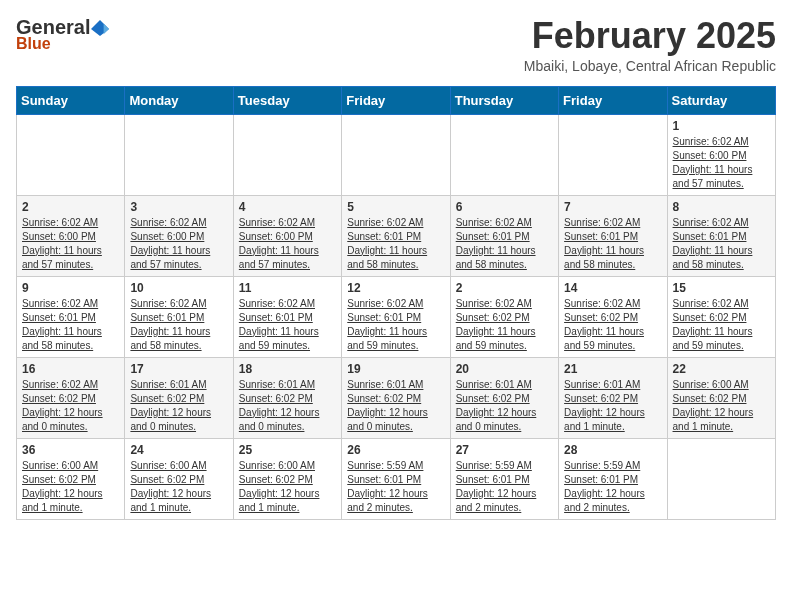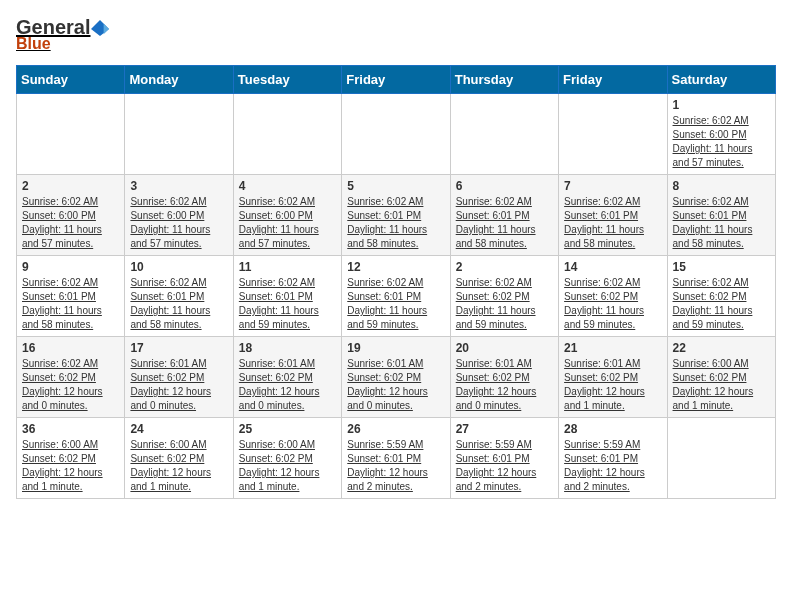--- a/index.html
+++ b/index.html
@@ -8,21 +8,20 @@
       background: #fff;
       width: 792px;
       min-height: 612px;
       padding: 16px;
     }
     .header {
       display: flex;
       justify-content: space-between;
       align-items: flex-start;
       margin-bottom: 12px;
-      text-decoration: underline;
     }
     .logo {
       display: flex;
       flex-direction: column;
       align-items: flex-start;
     }
     .logo-text {
       display: flex;
       align-items: center;
       font-size: 20px;
@@ -103,20 +102,24 @@
   <div class="logo">
     <div class="logo-text">
       <span class="logo-general">General</span>
       <svg class="logo-icon" viewBox="0 0 20 18" xmlns="http://www.w3.org/2000/svg">
         <polygon points="10,0 20,10 10,18 0,10" fill="#1a6fc4"></polygon>
         <polygon points="14,4 20,10 14,16" fill="#5aaae0"></polygon>
       </svg>
     </div>
     <div style="font-size:16px; font-weight:bold; color:#c2410c; margin-top:-4px;">Blue</div>
   </div>
+  <div class="title-block">
+    <div class="month-year">February 2025</div>
+    <div class="location">Mbaiki, Lobaye, Central African Republic</div>
+  </div>
 </div>
 
 <table class="calendar">
   <thead>
     <tr>
     <th>Sunday</th>
         <th>Monday</th>
         <th>Tuesday</th>
         <th>Friday</th>
         <th>Thursday</th>

